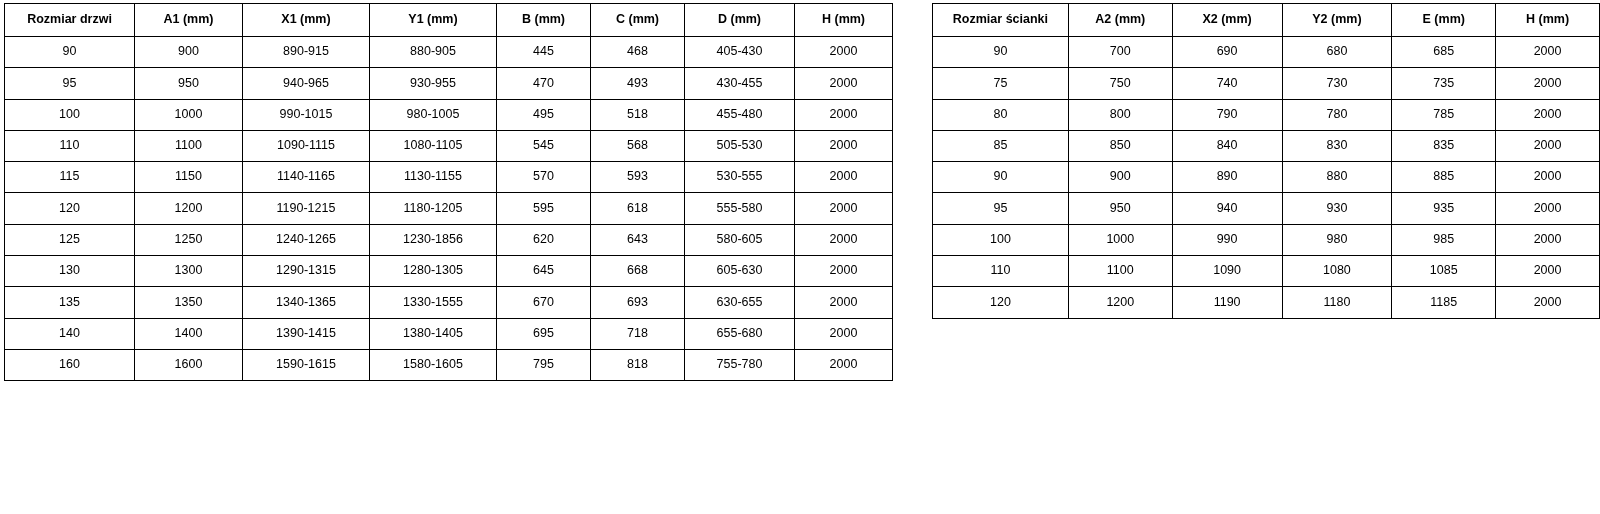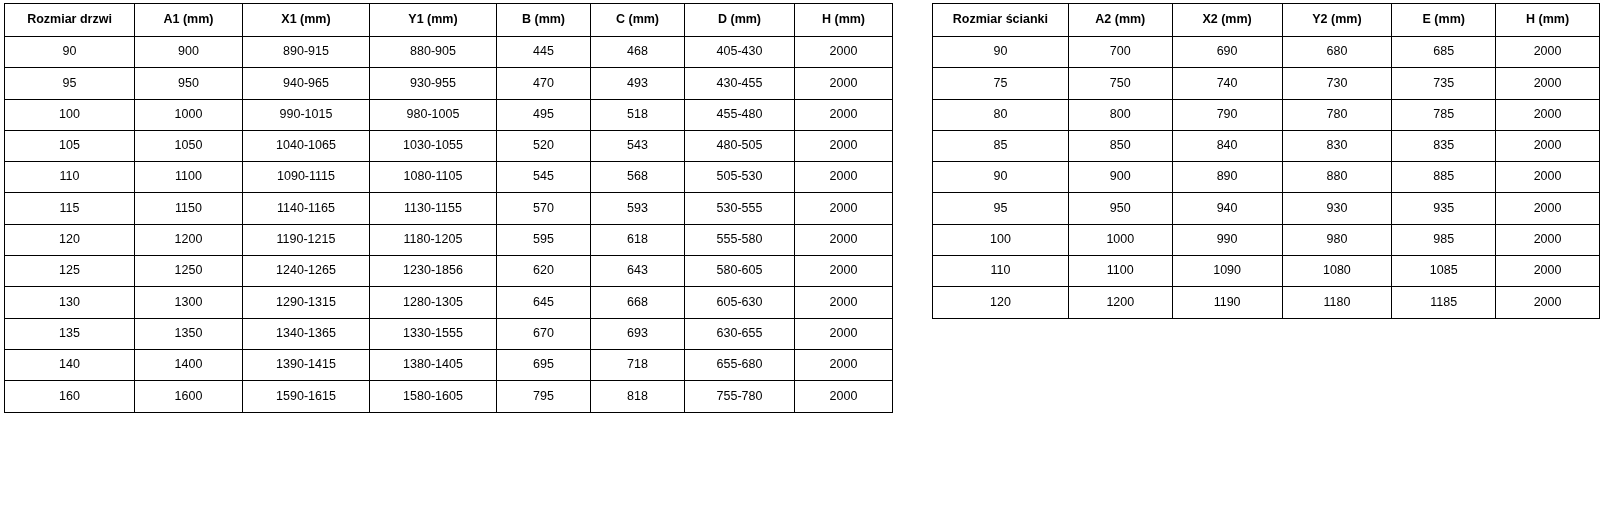--- a/index.html
+++ b/index.html
@@ -122,30 +122,20 @@
           <td>100</td>
           <td>1000</td>
           <td>990-1015</td>
           <td>980-1005</td>
           <td>495</td>
           <td>518</td>
           <td>455-480</td>
           <td>2000</td>
         </tr>
         <tr>
-          <td>105</td>
-          <td>1050</td>
-          <td>1040-1065</td>
-          <td>1030-1055</td>
-          <td>520</td>
-          <td>543</td>
-          <td>480-505</td>
-          <td>2000</td>
-        </tr>
-        <tr>
           <td>110</td>
           <td>1100</td>
           <td>1090-1115</td>
           <td>1080-1105</td>
           <td>545</td>
           <td>568</td>
           <td>505-530</td>
           <td>2000</td>
         </tr>
         <tr>

